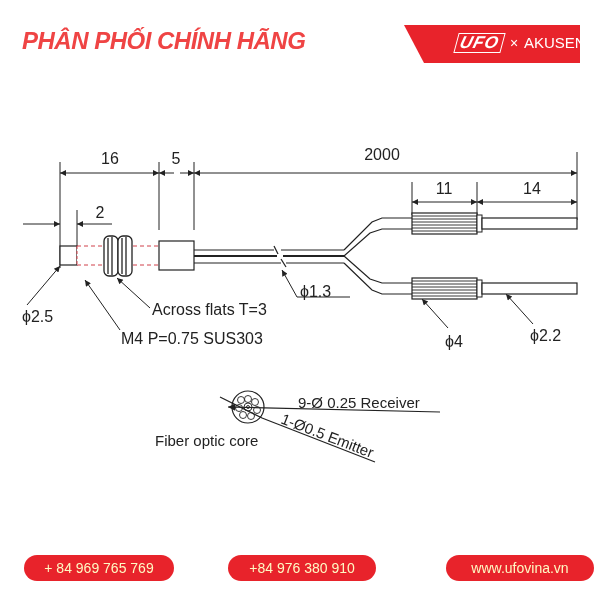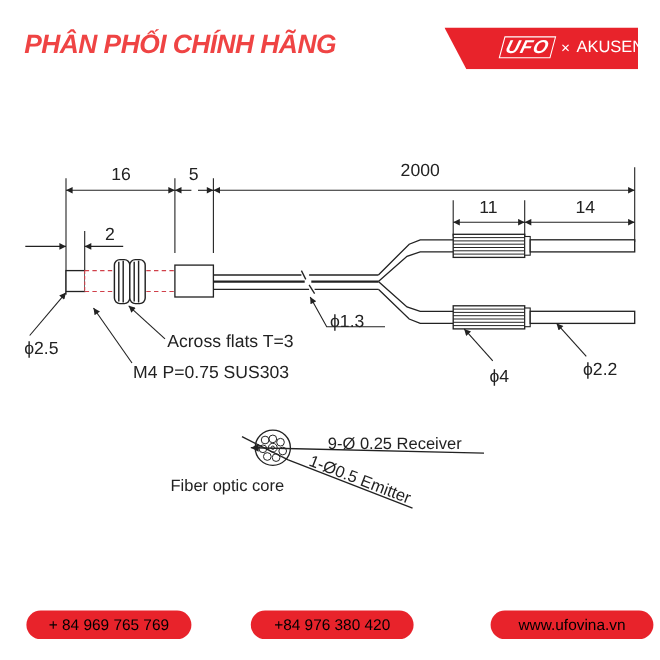--- a/index.html
+++ b/index.html
@@ -5,21 +5,21 @@
   html, body { margin: 0; padding: 0; background: #ffffff; }
   body { width: 600px; height: 600px; position: relative; overflow: hidden; font-family: "Liberation Sans", sans-serif; color: #222; }
   .header-title { position: absolute; left: 22px; top: 27px; font-family: Liberation Sans, sans-serif; font-weight: bold; font-style: italic; font-size: 24px; letter-spacing: -0.5px; color: #ef4444; white-space: nowrap; }
   .brand-badge { position: absolute; left: 404px; top: 25px; width: 176px; height: 38px; }
   .brand-badge svg { position: absolute; left: 0; top: 0; }
   .brand-text { position: absolute; top: 9px; font-size: 15px; color: #fff; white-space: nowrap; font-family: "Liberation Sans", sans-serif; }
   .brand-ufo { left: 52px; font-weight: bold; font-style: italic; font-size: 17px; top: 8px; letter-spacing: 1px; border: 1.5px solid #fff; padding: 0 3px; line-height: 18px; transform: skewX(-15deg); }
   .brand-x { left: 106px; font-size: 14px; top: 10px; }
   .brand-aku { left: 120px; font-size: 15px; }
   .drawing { position: absolute; left: 0; top: 0; }
-  .footer-pill { position: absolute; top: 555px; height: 26px; border-radius: 13px; background: #e8232b; color: #000000; font-size: 14px; display: flex; align-items: center; justify-content: center; font-family: "Liberation Sans", sans-serif; }
+  .footer-pill { position: absolute; top: 555px; height: 26px; border-radius: 13px; background: #e8232b; color: #fef9c3; font-size: 14px; display: flex; align-items: center; justify-content: center; font-family: "Liberation Sans", sans-serif; }
   .pill-1 { left: 24px; width: 150px; }
   .pill-2 { left: 228px; width: 148px; }
   .pill-3 { left: 446px; width: 148px; }
   svg text { font-family: "Liberation Sans", sans-serif; fill: #222; }
 </style>
 </head>
 <body>
 
 <div class="header-title">PHÂN PHỐI CHÍNH HÃNG</div>
 
@@ -164,14 +164,14 @@
     <line x1="220" y1="397" x2="262" y2="418" stroke="#222" stroke-width="1.2"></line>
     <line x1="228" y1="407" x2="440" y2="412" stroke="#222" stroke-width="1.2" marker-start="url(#arr)"></line>
     <line x1="262" y1="418" x2="375" y2="462" stroke="#222" stroke-width="1.2"></line>
     <text x="298" y="408" font-size="15">9-Ø 0.25 Receiver</text>
     <text x="280" y="423" font-size="15" transform="rotate(21 280 423)">1-Ø0.5 Emitter</text>
     <text x="155" y="446" font-size="15">Fiber optic core</text>
   </g>
 </svg>
 
 <div class="footer-pill pill-1">+ 84 969 765 769</div>
-<div class="footer-pill pill-2">+84 976 380 420</div>
+<div class="footer-pill pill-2">+84 976 380 910</div>
 <div class="footer-pill pill-3">www.ufovina.vn</div>
 
 </body></html>

